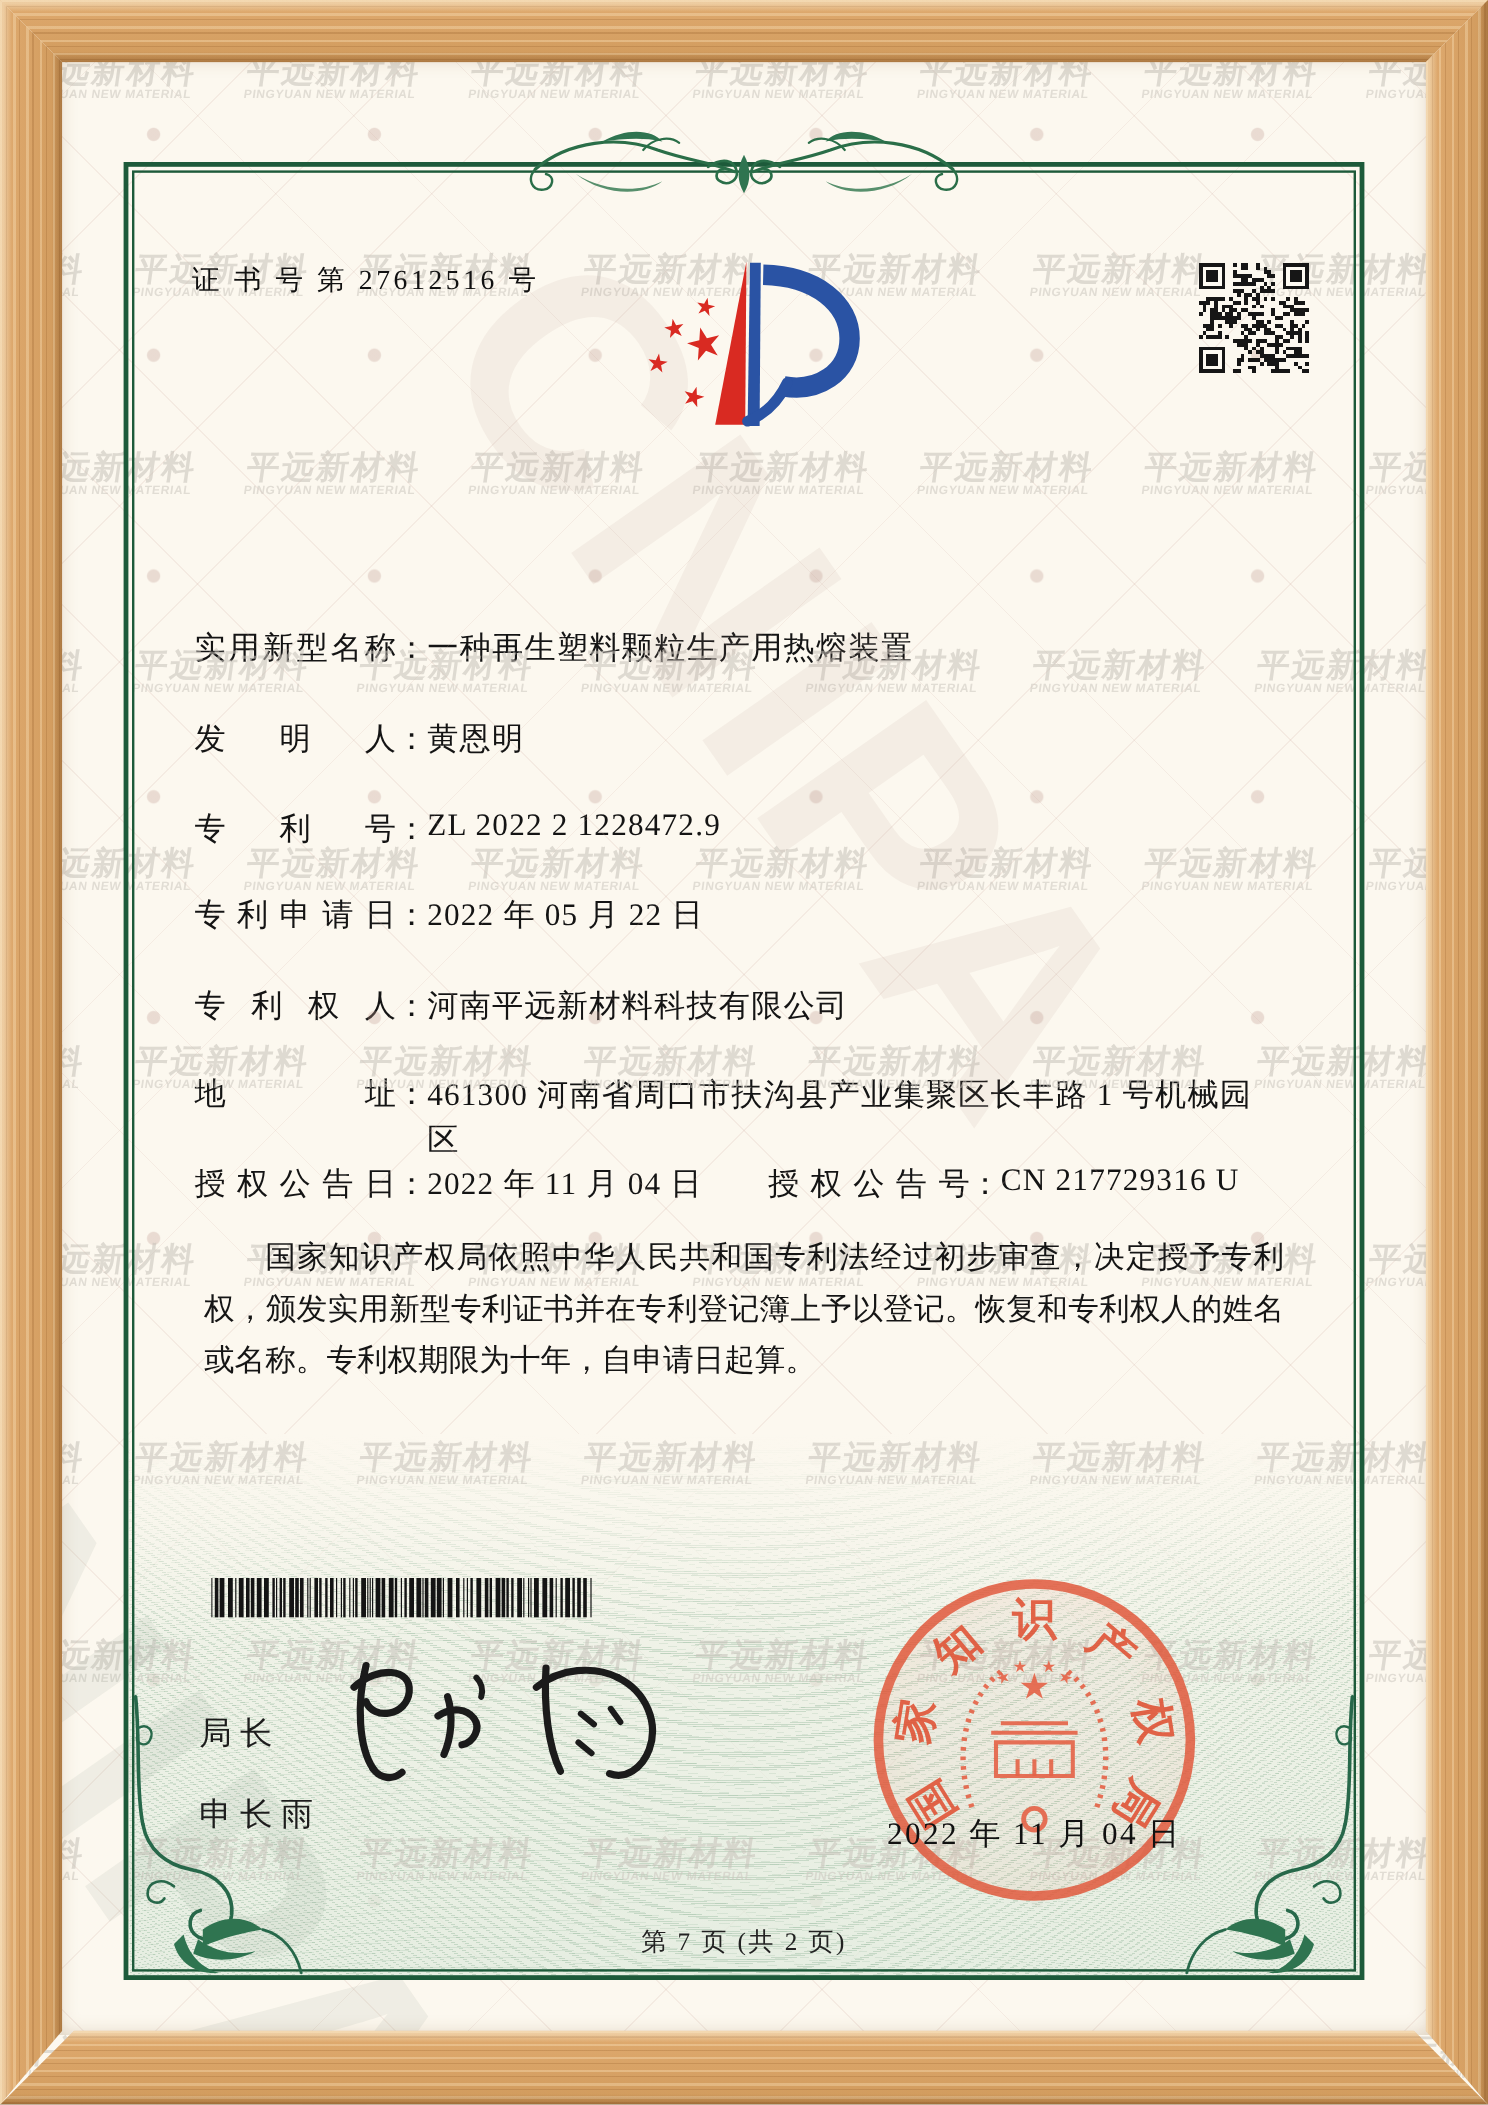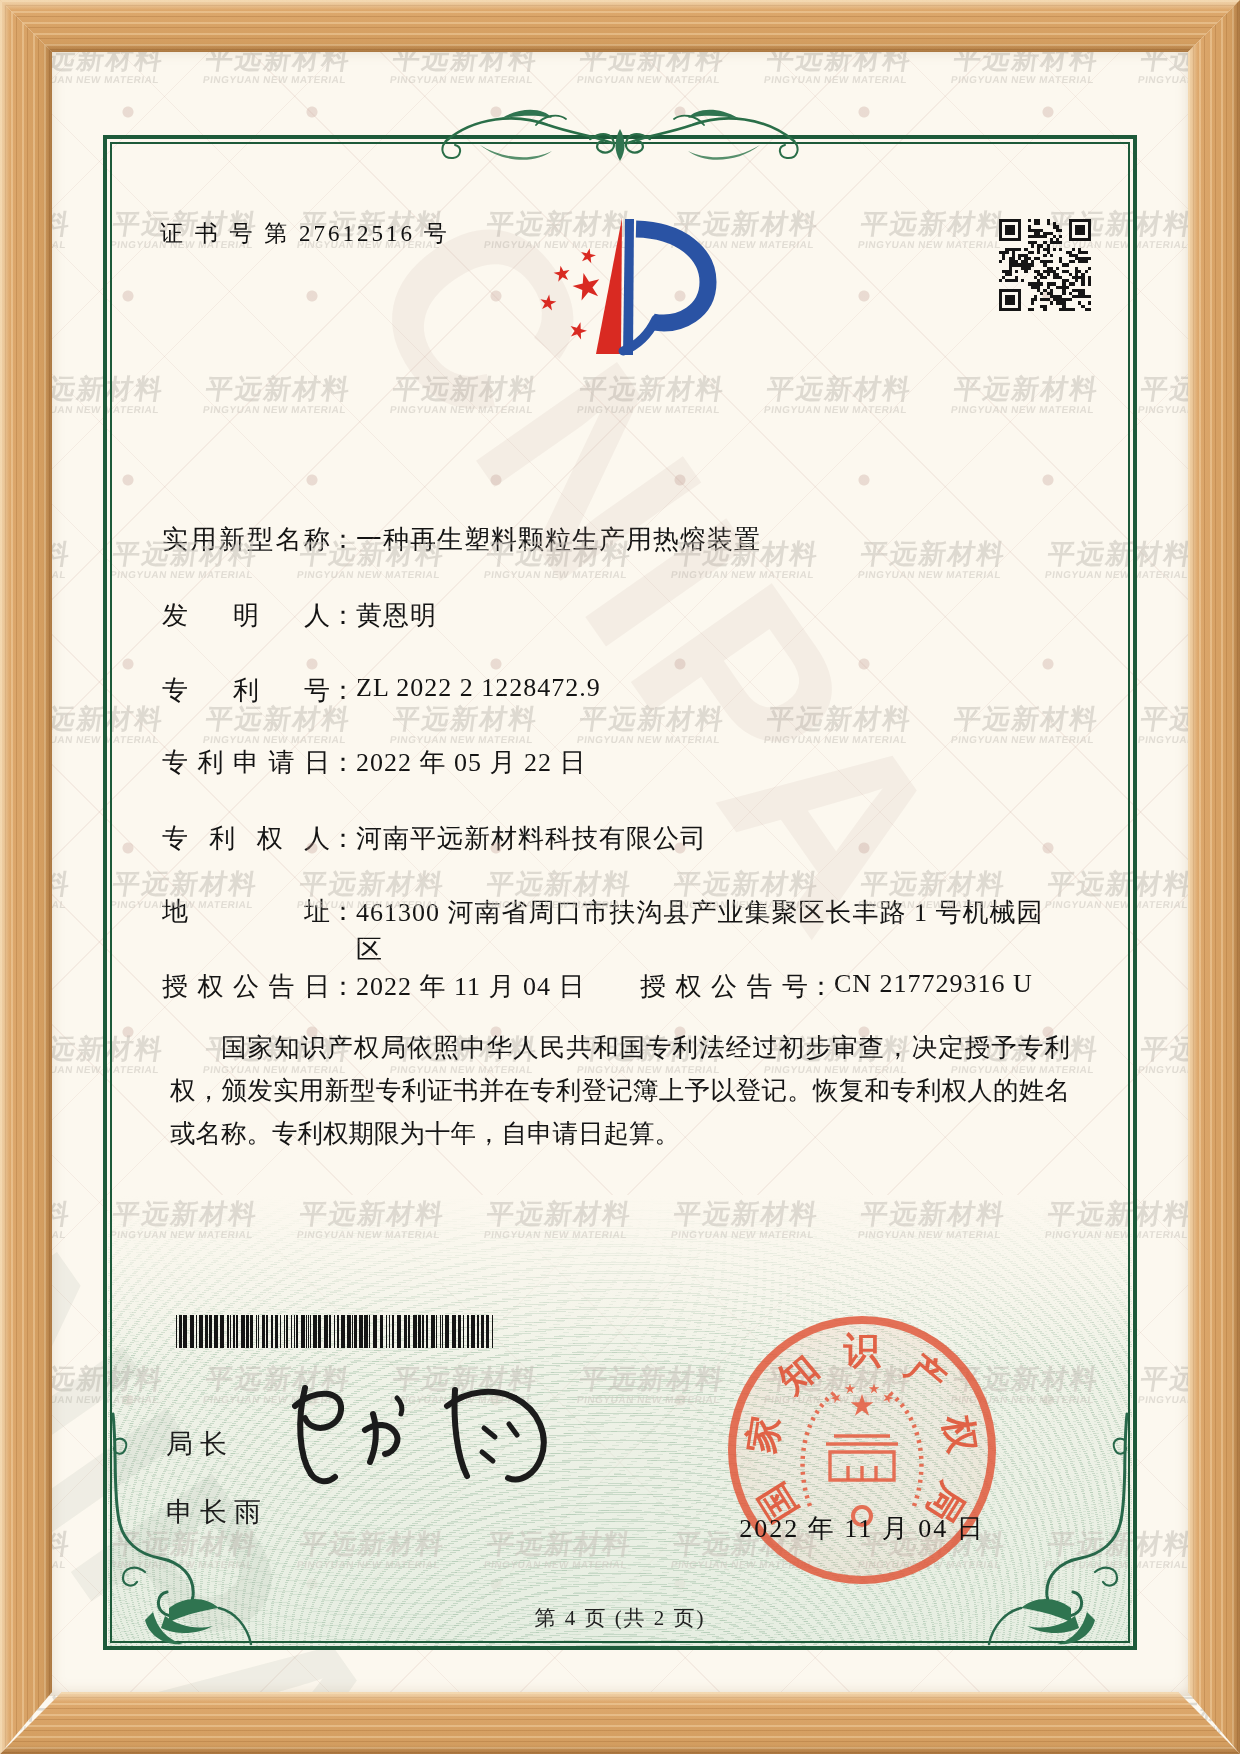--- a/index.html
+++ b/index.html
@@ -957,20 +957,20 @@
           <path d="M-36,-6 L36,-6"></path>
           <path d="M-28,-14 L28,-14"></path>
           <path d="M-32,2 L32,2 L32,30 L-32,30 Z"></path>
           <path d="M-14,30 L-14,16 M0,30 L0,16 M14,30 L14,16"></path>
         </g>
       </g>
     </svg>
   </div>
   <div class="content" id="seal-date">2022 年 11 月 04 日</div>
 
-  <div class="content" id="page-num">第 4 页 (共 2 页)</div>
+  <div class="content" id="page-num">第 7 页 (共 2 页)</div>
 
   <div class="mat-shadow"></div>
   <div class="wood wood-h" id="wood-top"></div>
   <div class="wood wood-h" id="wood-bottom"></div>
   <div class="wood wood-v" id="wood-left"></div>
   <div class="wood wood-v" id="wood-right"></div>
 </div>
 
 </body></html>

